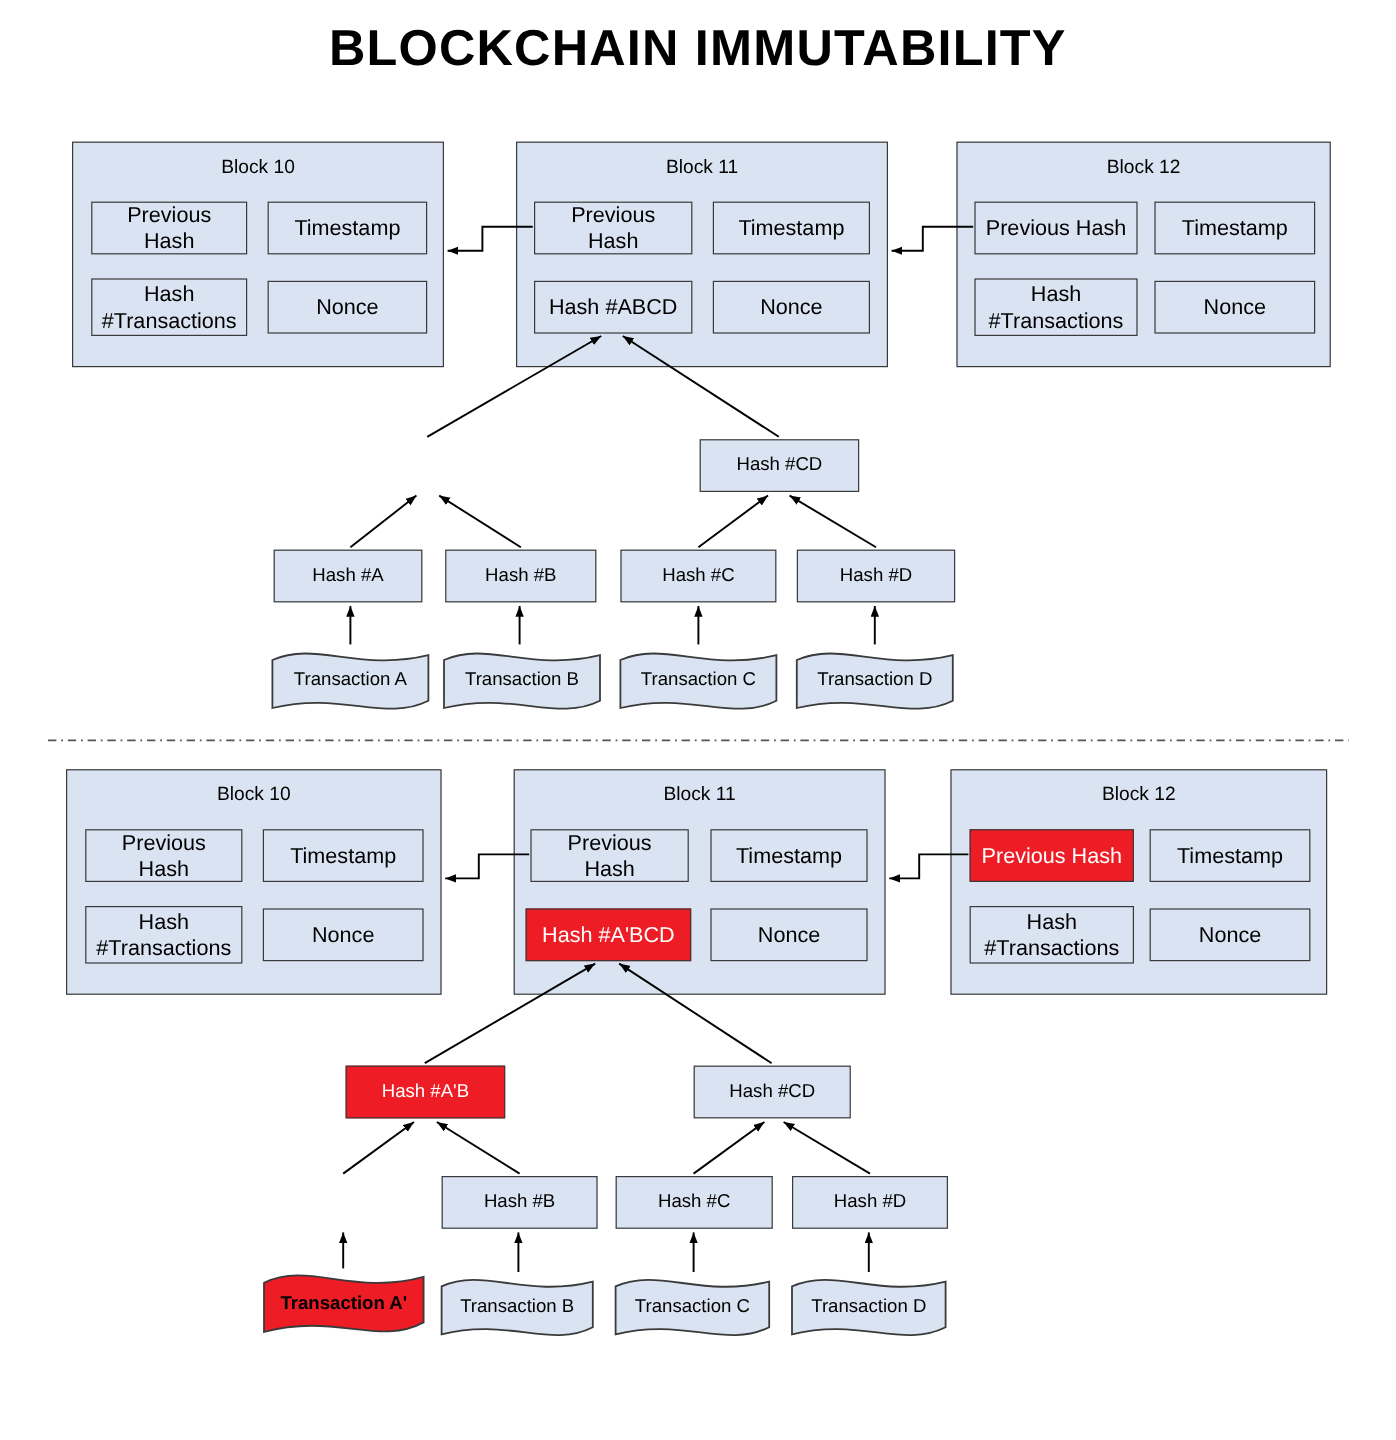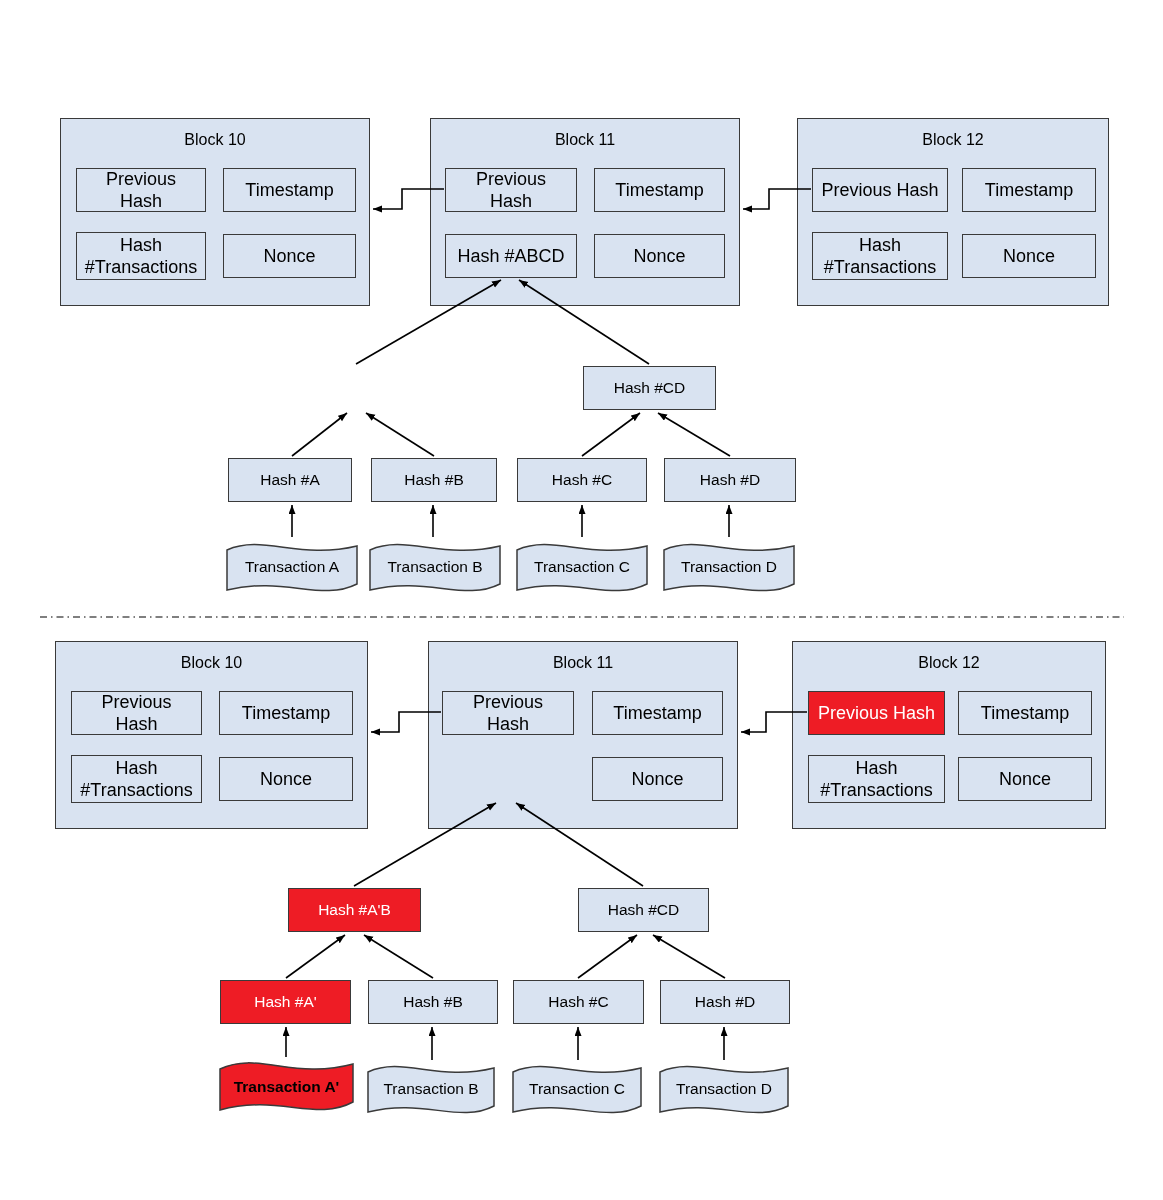--- a/index.html
+++ b/index.html
@@ -36,20 +36,21 @@
     text-align:center; font-size:15.5px; z-index:2;
   }
   .tx-label.white { color:#000000;font-weight:bold; }
   svg.overlay { position:absolute; left:0; top:0; z-index:1; pointer-events:none; }
 </style>
 </head>
 <body>
 
 <div class="canvas">
 
+  <div class="title">BLOCKCHAIN IMMUTABILITY</div>
 
   <svg class="overlay" width="1163" height="1200" viewBox="0 0 1163 1200">
     <defs>
       <marker id="arr" markerWidth="11" markerHeight="9" refX="9" refY="3.5" orient="auto" markerUnits="userSpaceOnUse">
         <path d="M0,0 L9,3.5 L0,7 Z" fill="#000"></path>
       </marker>
     </defs>
 
     <path d="M 40 617 L 1124 617" stroke="#555" stroke-width="1.3" fill="none" stroke-dasharray="7 4 1.5 4"></path>
 
@@ -144,34 +145,34 @@
     <div class="cell" style="left:15px;top:49px;width:131px;height:44px">Previous Hash</div>
     <div class="cell" style="left:163px;top:49px;width:134px;height:44px">Timestamp</div>
     <div class="cell" style="left:15px;top:113px;width:131px;height:48px">Hash #Transactions</div>
     <div class="cell" style="left:163px;top:115px;width:134px;height:44px">Nonce</div>
   </div>
 
   <div class="block" style="left:428px;top:641px;width:310px;height:188px">
     <div class="block-title">Block 11</div>
     <div class="cell" style="left:13px;top:49px;width:132px;height:44px">Previous Hash</div>
     <div class="cell" style="left:163px;top:49px;width:131px;height:44px">Timestamp</div>
+    <div class="cell red" style="left:9px;top:115px;width:138px;height:44px">Hash #A'BCD</div>
     <div class="cell" style="left:163px;top:115px;width:131px;height:44px">Nonce</div>
   </div>
 
   <div class="block" style="left:792px;top:641px;width:314px;height:188px">
     <div class="block-title">Block 12</div>
     <div class="cell red" style="left:15px;top:49px;width:137px;height:44px">Previous Hash</div>
     <div class="cell" style="left:165px;top:49px;width:134px;height:44px">Timestamp</div>
     <div class="cell" style="left:15px;top:113px;width:137px;height:48px">Hash #Transactions</div>
     <div class="cell" style="left:165px;top:115px;width:134px;height:44px">Nonce</div>
   </div>
 
   <div class="node red" style="left:288px;top:888px;width:133px;height:44px">Hash #A'B</div>
   <div class="node" style="left:578px;top:888px;width:131px;height:44px">Hash #CD</div>
-  <div class="node red" style="left:220px;top:980px;width:131px;height:44px">Hash #A'</div>
   <div class="node" style="left:368px;top:980px;width:130px;height:44px">Hash #B</div>
   <div class="node" style="left:513px;top:980px;width:131px;height:44px">Hash #C</div>
   <div class="node" style="left:660px;top:980px;width:130px;height:44px">Hash #D</div>
 
   <div class="tx-label white" style="left:220px;top:1072px;width:133px;height:30px">Transaction A'</div>
   <div class="tx-label" style="left:368px;top:1074px;width:126px;height:30px">Transaction B</div>
   <div class="tx-label" style="left:513px;top:1074px;width:128px;height:30px">Transaction C</div>
   <div class="tx-label" style="left:660px;top:1074px;width:128px;height:30px">Transaction D</div>
 
 </div>

